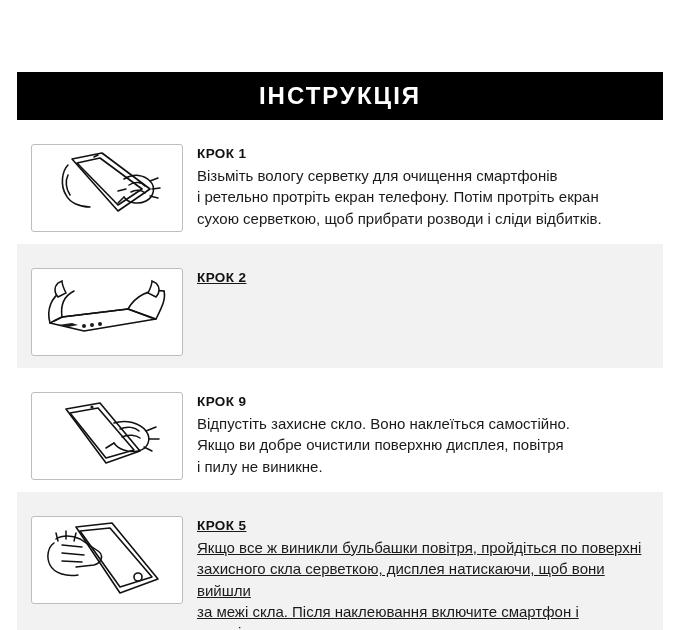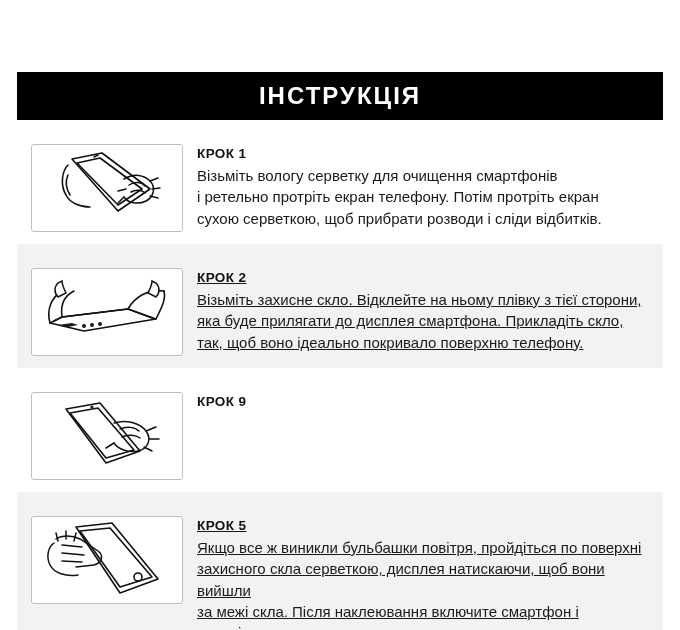--- a/index.html
+++ b/index.html
@@ -148,23 +148,20 @@
               <path d="M18 54 C14 40, 20 28, 30 22"></path>
             </g>
             <g fill="none" stroke="#111" stroke-width="1.5" stroke-linecap="round">
               <path d="M26 14 C22 18, 22 24, 26 28 L34 24 C32 20, 30 16, 30 12 Z" fill="#ffffff"></path>
               <path d="M124 14 C128 18, 128 24, 124 28 L116 24 C118 20, 120 16, 120 12 Z" fill="#ffffff"></path>
             </g>
           </svg>
         </div>
         <div class="text">
           <div class="step-title">КРОК 2</div>
-          <div class="step-body">Візьміть захисне скло. Відклейте на ньому плівку з тієї сторони,
-яка буде прилягати до дисплея смартфона. Прикладіть скло,
-так, щоб воно ідеально покривало поверхню телефону.</div>
         </div>
       </div>
 
       <div class="step plain">
         <div class="thumb">
           <svg width="150" height="86" viewBox="0 0 150 86" xmlns="http://www.w3.org/2000/svg">
             <g fill="none" stroke="#111" stroke-width="1.6" stroke-linejoin="round" stroke-linecap="round">
               <path d="M34 16 L68 10 L108 58 L74 70 Z" fill="#ffffff"></path>
               <path d="M38 20 L66 15 L102 57 L74 65 Z" fill="#ffffff"></path>
               <circle cx="60" cy="14" r="1.6" fill="#1a1a1a" stroke="none"></circle>
@@ -175,20 +172,23 @@
               <path d="M90 44 C96 41, 104 42, 108 45"></path>
               <path d="M114 38 L124 34"></path>
               <path d="M117 46 L127 46"></path>
               <path d="M112 54 L120 58"></path>
               <path d="M82 50 L74 55"></path>
             </g>
           </svg>
         </div>
         <div class="text">
           <div class="step-title">КРОК 9</div>
+          <div class="step-body">Відпустіть захисне скло. Воно наклеїться самостійно.
+Якщо ви добре очистили поверхню дисплея, повітря
+і пилу не виникне.</div>
         </div>
       </div>
 
       <div class="step alt">
         <div class="thumb">
           <svg width="150" height="86" viewBox="0 0 150 86" xmlns="http://www.w3.org/2000/svg">
             <g fill="none" stroke="#111" stroke-width="1.6" stroke-linejoin="round" stroke-linecap="round">
               <path d="M44 10 L80 6 L126 62 L88 76 Z" fill="#ffffff"></path>
               <path d="M48 14 L78 11 L120 60 L88 70 Z" fill="#ffffff"></path>
               <circle cx="106" cy="60" r="4"></circle>

